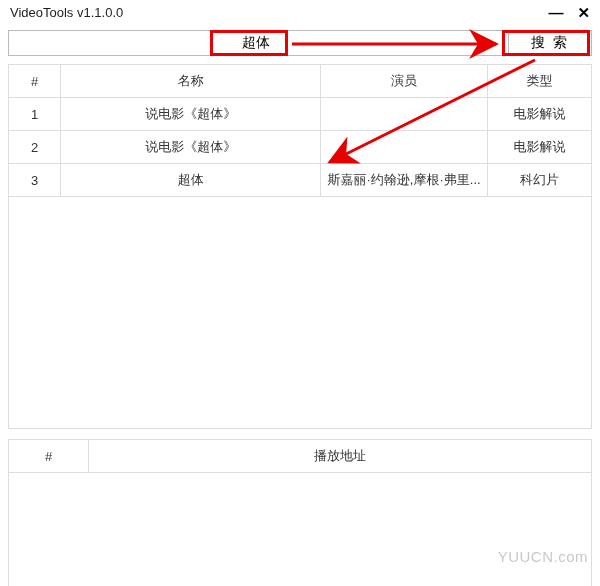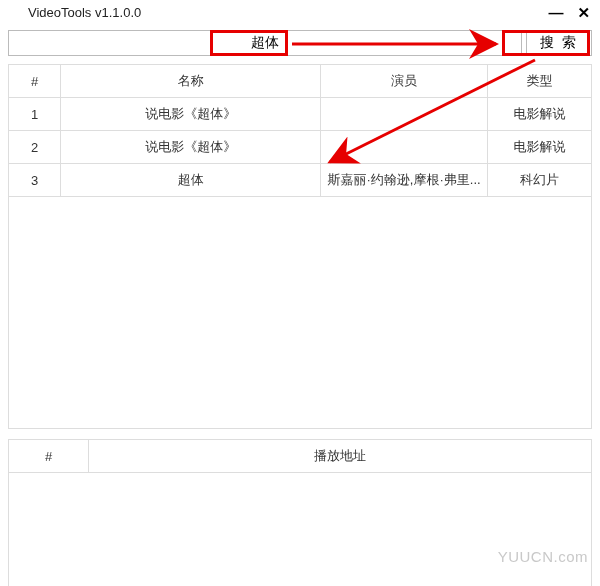--- a/index.html
+++ b/index.html
@@ -13,21 +13,21 @@
       background: #fff;
       width: 600px;
       height: 586px;
       position: relative;
       overflow: hidden;
     }
     .title-bar {
       display: flex;
       justify-content: space-between;
       align-items: center;
-      padding: 4px 10px 8px 28px;
+      padding: 4px 10px 8px 10px;
       height: 28px;
     }
     .title-bar .title {
       font-size: 13px;
       color: #222;
     }
     .title-bar .controls {
       display: flex;
       gap: 14px;
       align-items: center;
@@ -45,21 +45,21 @@
     .search-input {
       flex: 1;
       border: 1px solid #bbb;
       height: 26px;
       text-align: center;
       font-size: 14px;
       padding: 2px 6px;
       font-family: inherit;
     }
     .search-button {
-      width: 66px;
+      width: 84px;
       height: 26px;
       border: 1px solid #bbb;
       background: #fff;
       font-size: 14px;
       letter-spacing: 8px;
       text-indent: 6px;
       cursor: pointer;
       font-family: inherit;
     }
     .results-area {

